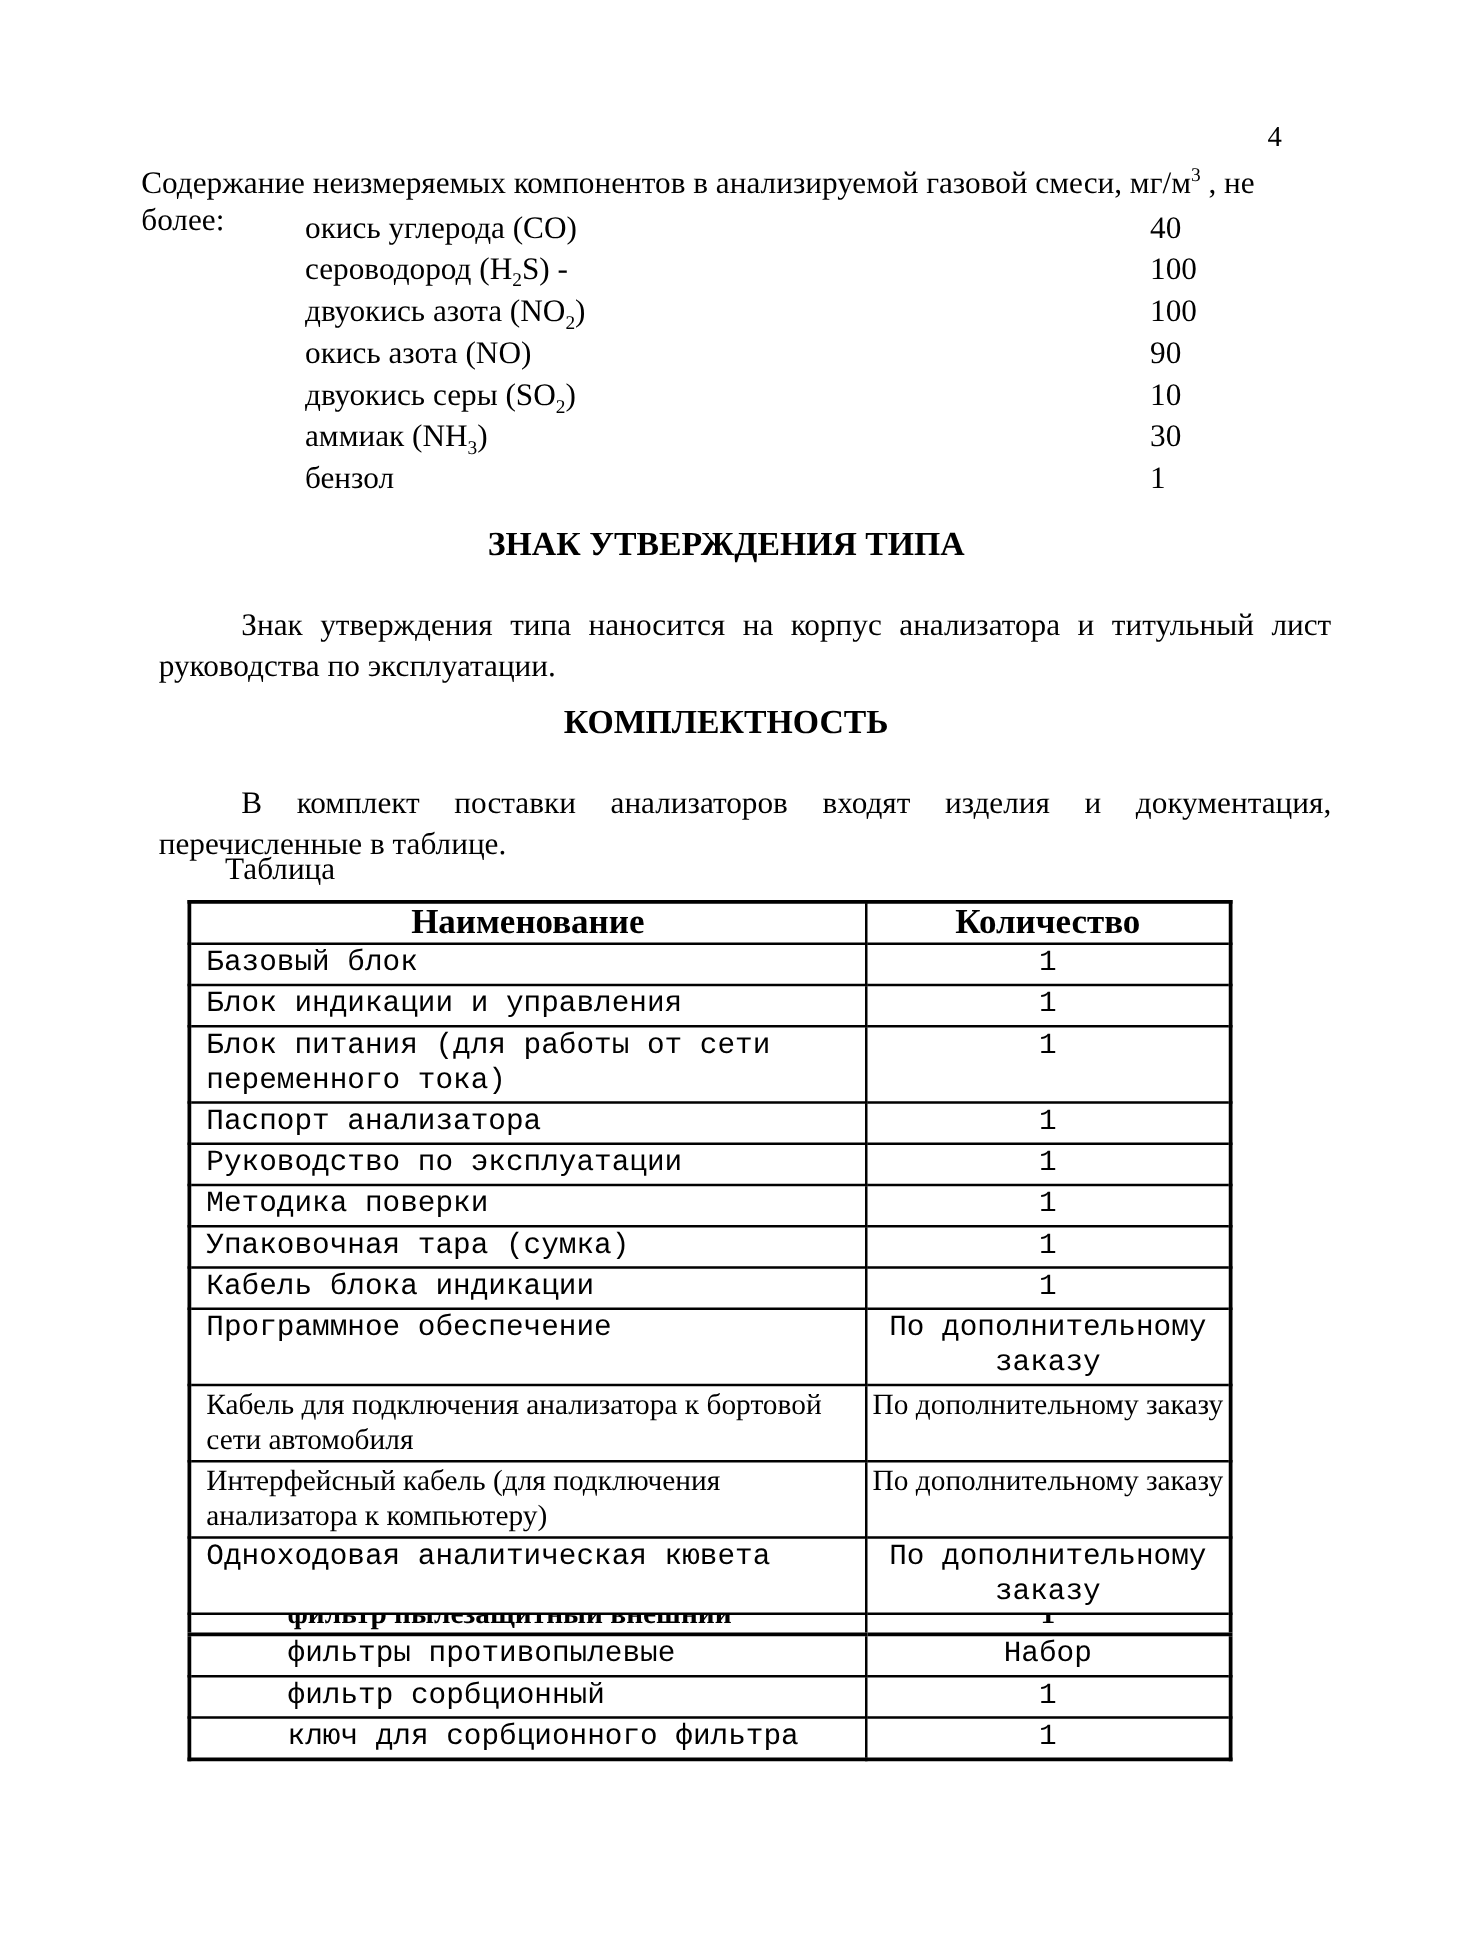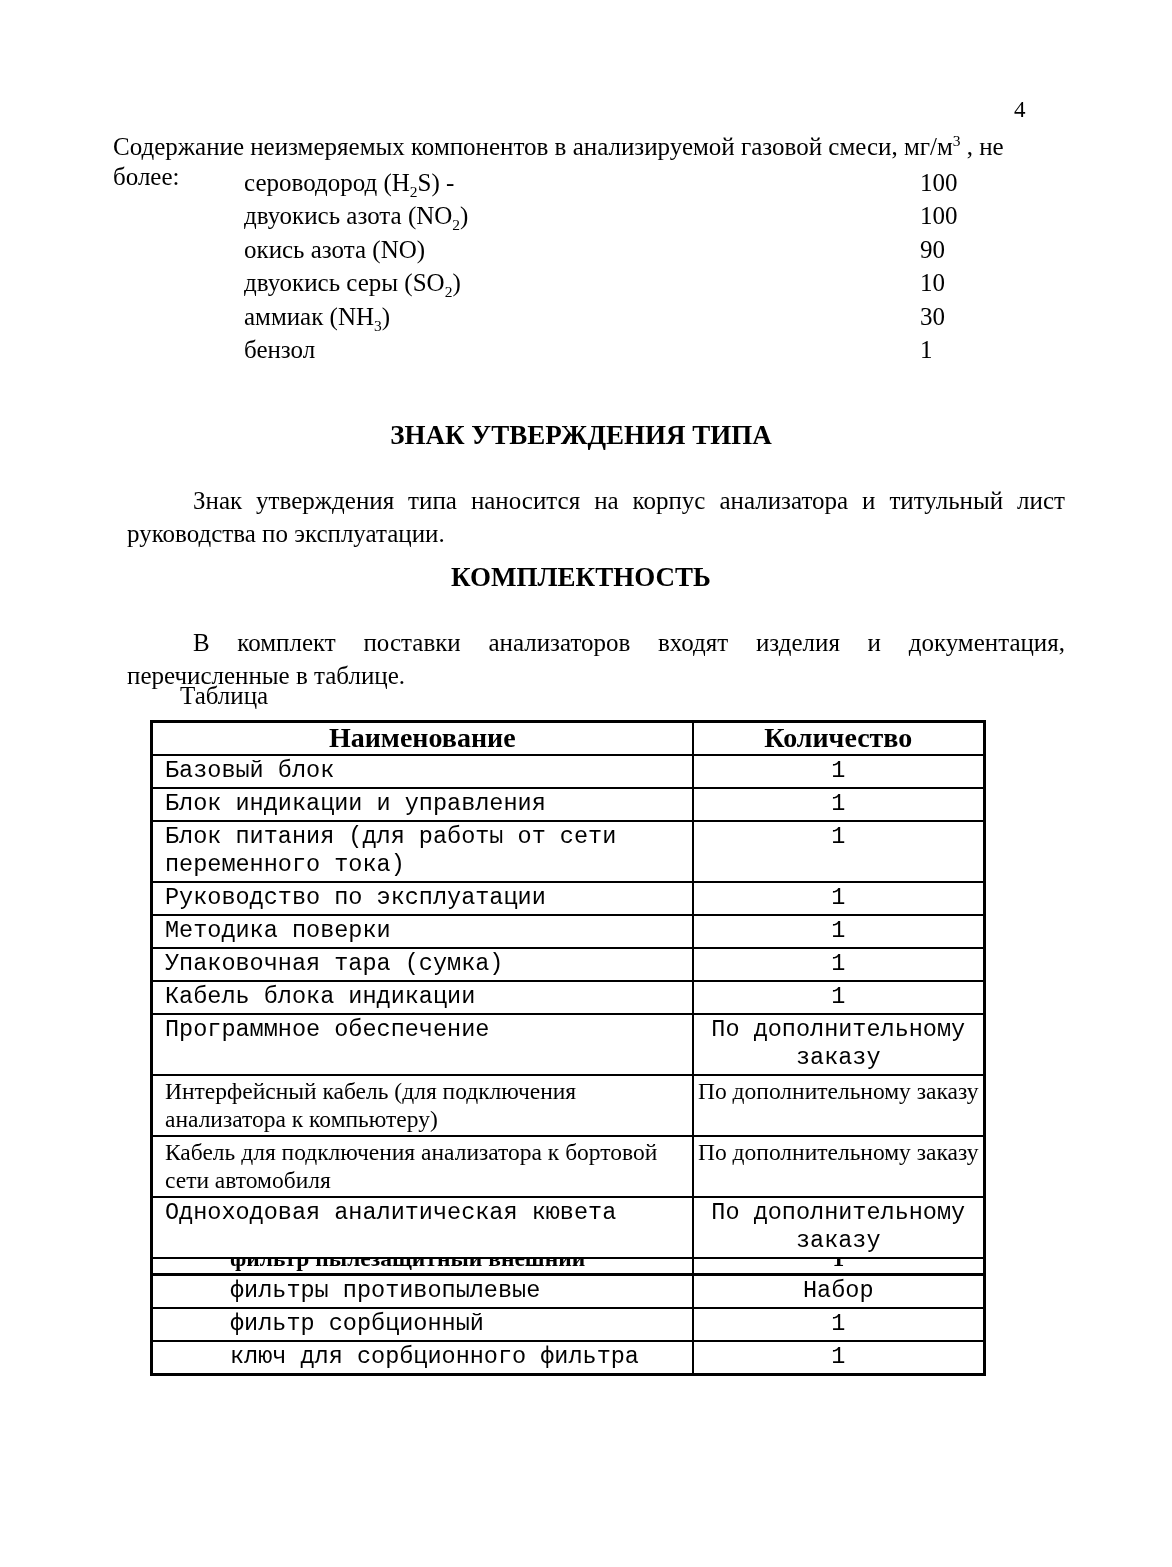--- a/index.html
+++ b/index.html
@@ -61,20 +61,24 @@
 <body>
 
 <div>
 
   <div class="abs page-number">4</div>
 
   <div class="abs lead"><span>Содержание неизмеряемых компонентов в анализируемой газовой смеси, мг/м</span><sup>3</sup><span> , не более:</span></div>
 
   <div class="abs gas-list">
     <div class="gas-row">
+      <span class="gas-name"><span>окись углерода (CO)</span><sub></sub><span></span></span>
+      <span class="gas-value">40</span>
+    </div>
+    <div class="gas-row">
       <span class="gas-name"><span>сероводород (H</span><sub>2</sub><span>S) -</span></span>
       <span class="gas-value">100</span>
     </div>
     <div class="gas-row">
       <span class="gas-name"><span>двуокись азота (NO</span><sub>2</sub><span>)</span></span>
       <span class="gas-value">100</span>
     </div>
     <div class="gas-row">
       <span class="gas-name"><span>окись азота (NO)</span><sub></sub><span></span></span>
       <span class="gas-value">90</span>
@@ -119,45 +123,49 @@
       </tr>
       <tr class="single">
         <td class="name">Блок индикации и управления</td>
         <td class="qty">1</td>
       </tr>
       <tr class="single">
         <td class="name">Блок питания (для работы от сети переменного тока)</td>
         <td class="qty">1</td>
       </tr>
       <tr class="single">
+        <td class="name">Паспорт анализатора</td>
+        <td class="qty">1</td>
+      </tr>
+      <tr class="single">
         <td class="name">Руководство по эксплуатации</td>
         <td class="qty">1</td>
       </tr>
       <tr class="single">
         <td class="name">Методика поверки</td>
         <td class="qty">1</td>
       </tr>
       <tr class="single">
         <td class="name">Упаковочная тара (сумка)</td>
         <td class="qty">1</td>
       </tr>
       <tr class="single">
         <td class="name">Кабель блока индикации</td>
         <td class="qty">1</td>
       </tr>
       <tr class="single">
         <td class="name">Программное обеспечение</td>
         <td class="qty">По дополнительному заказу</td>
       </tr>
       <tr>
-        <td class="name">Интерфейсный кабель (для подключения анализатора к компьютеру)</td>
+        <td class="name">Кабель для подключения анализатора к бортовой сети автомобиля</td>
         <td class="qty">По дополнительному заказу</td>
       </tr>
       <tr>
-        <td class="name">Кабель для подключения анализатора к бортовой сети автомобиля</td>
+        <td class="name">Интерфейсный кабель (для подключения анализатора к компьютеру)</td>
         <td class="qty">По дополнительному заказу</td>
       </tr>
       <tr class="single">
         <td class="name">Одноходовая аналитическая кювета</td>
         <td class="qty">По дополнительному заказу</td>
       </tr>
       <tr class="clipped">
         <td class="name indented">
           <div class="clipbox">
               <span>фильтр пылезащитный внешний</span>

